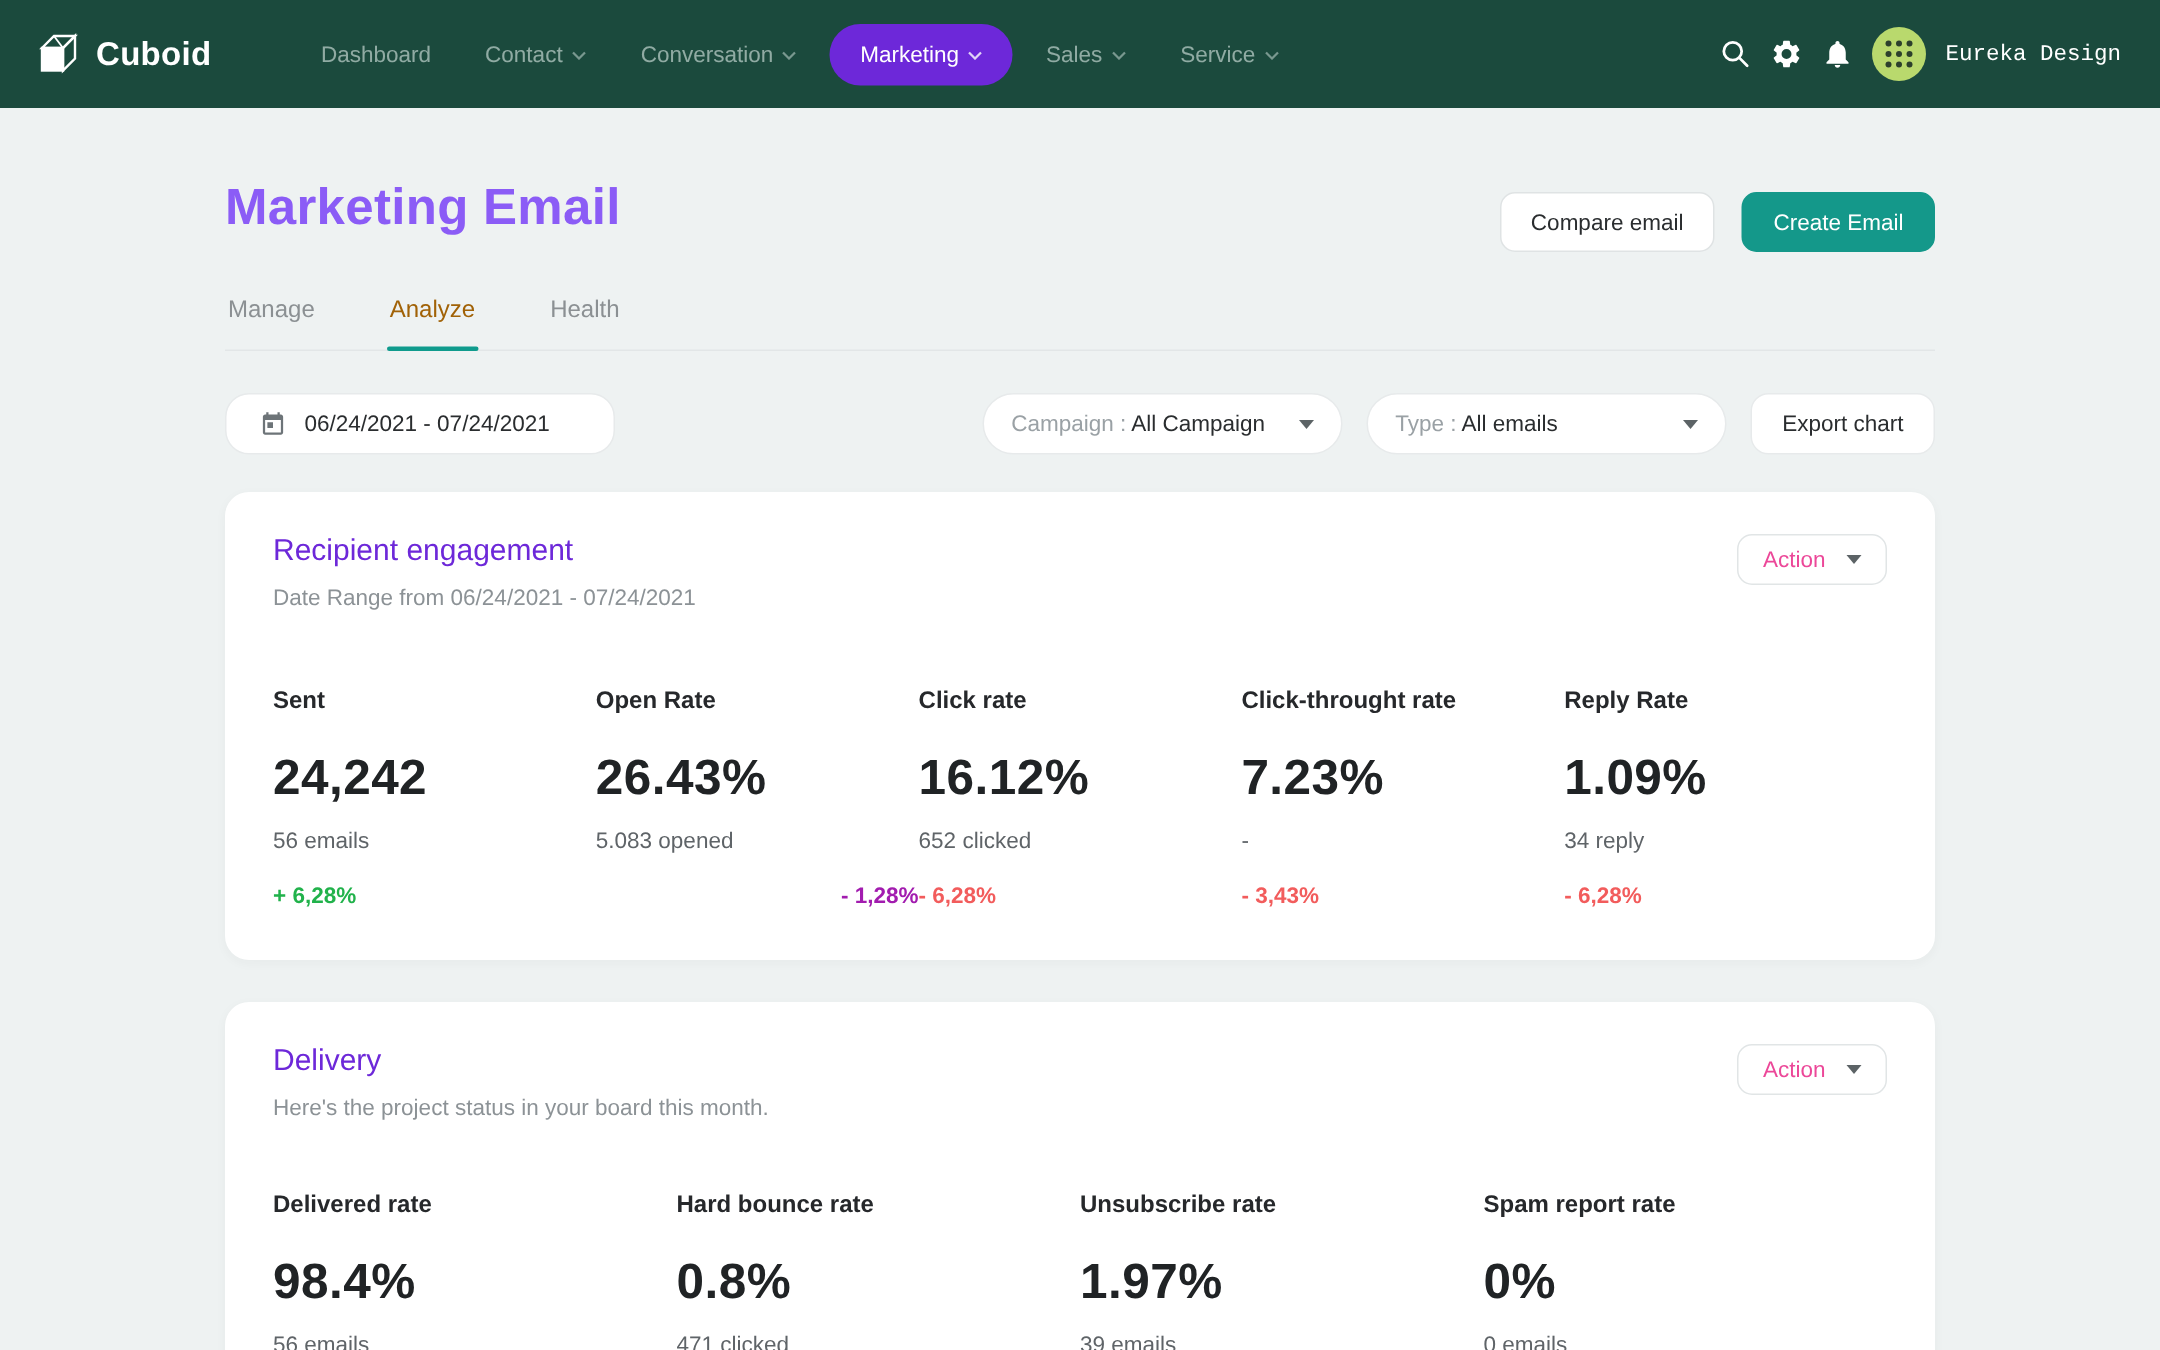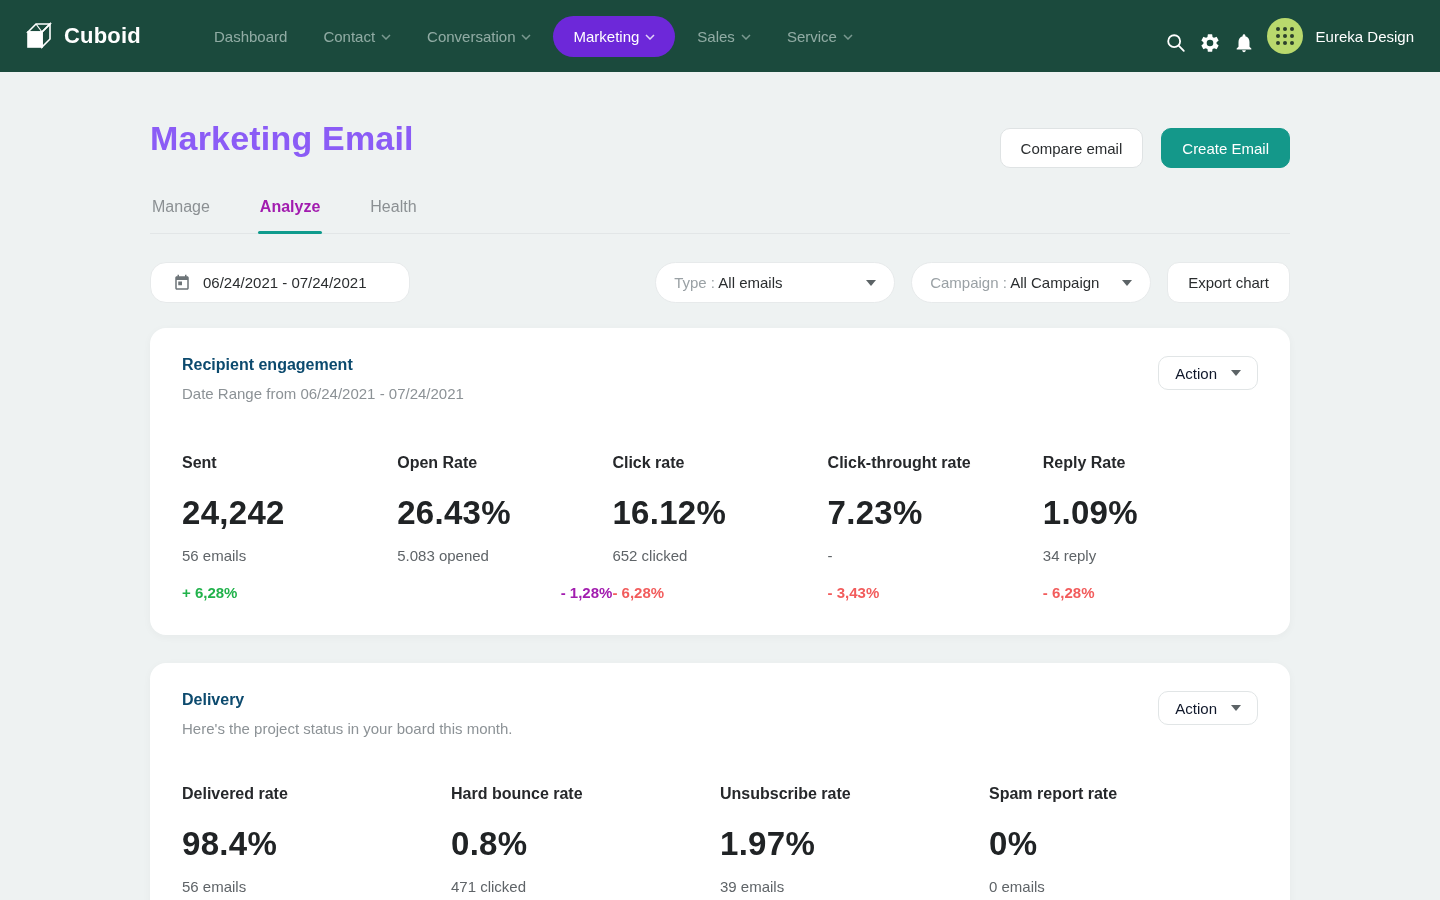--- a/index.html
+++ b/index.html
@@ -16,21 +16,21 @@
   .brand { display:flex; align-items:center; gap:10px; width:176px; }
   .brand-name { color:#fff; font-size:22px; font-weight:bold; letter-spacing:.2px; }
   .nav-items { display:flex; align-items:center; gap:8px; }
   .nav-item {
     color:rgba(230,242,238,.58); font-size:15px; padding:10px 14px;
     display:flex; align-items:center; gap:6px; cursor:pointer; border-radius:22px;
     white-space:nowrap;
   }
   .nav-item.active { background:#6d28d9; color:#fff; padding:12px 20px; font-weight:400; }
   .nav-item .chev { display:inline-flex; margin-top:2px; opacity:.8; }
-  .nav-right { margin-left:auto; display:flex; align-items:flex-end; gap:12px; }
+  .nav-right { margin-left:auto; display:flex; align-items:center; gap:12px;font-family:Liberation Mono, monospace; }
   .nav-icon { width:22px; height:22px; display:inline-flex; cursor:pointer; }
   .nav-icon svg { width:22px; height:22px; fill:#fff; }
   .user { display:flex; align-items:center; gap:13px; cursor:pointer; }
   .avatar {
     width:36px; height:36px; border-radius:50%; background:#b9d96d;
     display:grid; grid-template-columns:repeat(3,4px); grid-template-rows:repeat(3,4px);
     gap:3px; align-content:center; justify-content:center;
   }
   .avatar i { width:4px; height:4px; border-radius:50%; background:#2c402c; }
   .user-name { color:#fff; font-size:15px; font-weight:500; }
@@ -43,21 +43,21 @@
   .btn {
     font-family:inherit; font-size:15px; border-radius:10px; cursor:pointer;
     padding:0 20px; height:40px; display:inline-flex; align-items:center; gap:8px;margin-top:20px;
   }
   .btn-outline { background:#fff; border:1px solid #dfe3e4; color:#2a2d2f; }
   .btn-primary { background:#14988a; border:1px solid #14988a; color:#fff; font-weight:500;text-align:right; }
 
   
   .tabs { display:flex; gap:46px; margin-top:30px; border-bottom:1px solid #e2e6e7; }
   .tab { font-size:16px; color:#8b9093; padding:0 2px 17px; cursor:pointer; position:relative; }
-  .tab.active { color:#a21caf; font-weight:bold;text-align:right; }
+  .tab.active { color:#a16207; font-weight:normal;text-align:right; }
   .tab.active::after {
     content:""; position:absolute; left:0; right:0; bottom:-1px; height:3px;
     background:#0f9b8d; border-radius:2px;
   }
 
   
   .filter-row { display:flex; align-items:center; margin-top:28px; }
   .pill {
     background:#fff; border:1px solid #e7eaeb; border-radius:16px; height:41px;
     display:inline-flex; align-items:center; cursor:pointer;
@@ -71,26 +71,26 @@
   .dd-label { color:#9aa1a5; }
   .caret { width:0; height:0; border-left:5px solid transparent; border-right:5px solid transparent; border-top:6px solid #5c6366; }
   .export-btn { border-radius:12px; padding:0 20px; font-size:15px; color:#2a2d2f; }
 
   
   .card {
     background:#fff; border-radius:16px; margin-top:25px; padding:28px 32px 34px;
     box-shadow:0 2px 8px rgba(40,60,60,.04);
   }
   .card-head { display:flex; align-items:flex-start; }
-  .card-title { font-size:16px; font-weight:700; color:#0c4a6e; }
+  .card-title { font-size:20px; font-weight:400; color:#6d28d9; }
   .card-sub { font-size:15px; color:#8c9296; margin-top:11px; }
   .action-btn {
     margin-left:auto; background:#fff; border:1px solid #e1e5e6; border-radius:10px;
     height:34px; padding:0 16px; display:inline-flex; align-items:center; gap:14px;
-    font-size:15px; color:#0f172a; cursor:pointer;
+    font-size:15px; color:#ec4899; cursor:pointer;
   }
   .stats { display:grid; margin-top:52px; }
   .stats.cols-5 { grid-template-columns:repeat(5,1fr); }
   .stats.cols-4 { grid-template-columns:repeat(4,1fr); }
   .stat-label { font-size:16px; font-weight:600; color:#26282b; }
   .stat-value { font-size:33px; font-weight:bold; color:#202325; margin-top:22px; letter-spacing:.3px; }
   .stat-detail { font-size:15px; color:#5f6468; margin-top:15px; }
   .stat-delta { font-size:15px; font-weight:600; margin-top:20px; }
   .delivery-stats { margin-top:48px; }
 </style>
@@ -208,25 +208,25 @@
 
   <div class="filter-row">
     <div class="pill date-pill">
       <svg viewBox="0 0 24 24">
           <path d="M19 3h-1V1h-2v2H8V1H6v2H5c-1.11 0-1.99.9-1.99 2L3 19c0 1.1.89 2 2 2h14c1.1 0 2-.9 2-2V5c0-1.1-.9-2-2-2zm0 16H5V8h14v11zM7 10h5v5H7z"></path>
         </svg>
       <span class="date-text">06/24/2021 - 07/24/2021</span>
     </div>
     <div class="filter-right">
       <div class="pill dropdown">
+        <span class="dd-text"><span class="dd-label">Campaign :</span> <span>All Campaign</span></span>
+        <span class="caret"></span>
+      </div>
+      <div class="pill dropdown">
         <span class="dd-text"><span class="dd-label">Type :</span> <span>All emails</span></span>
-        <span class="caret"></span>
-      </div>
-      <div class="pill dropdown">
-        <span class="dd-text"><span class="dd-label">Campaign :</span> <span>All Campaign</span></span>
         <span class="caret"></span>
       </div>
       <div class="pill export-btn">Export chart</div>
     </div>
   </div>
 
   <section class="card">
     <div class="card-head">
       <div>
         <div class="card-title">Recipient engagement</div>

